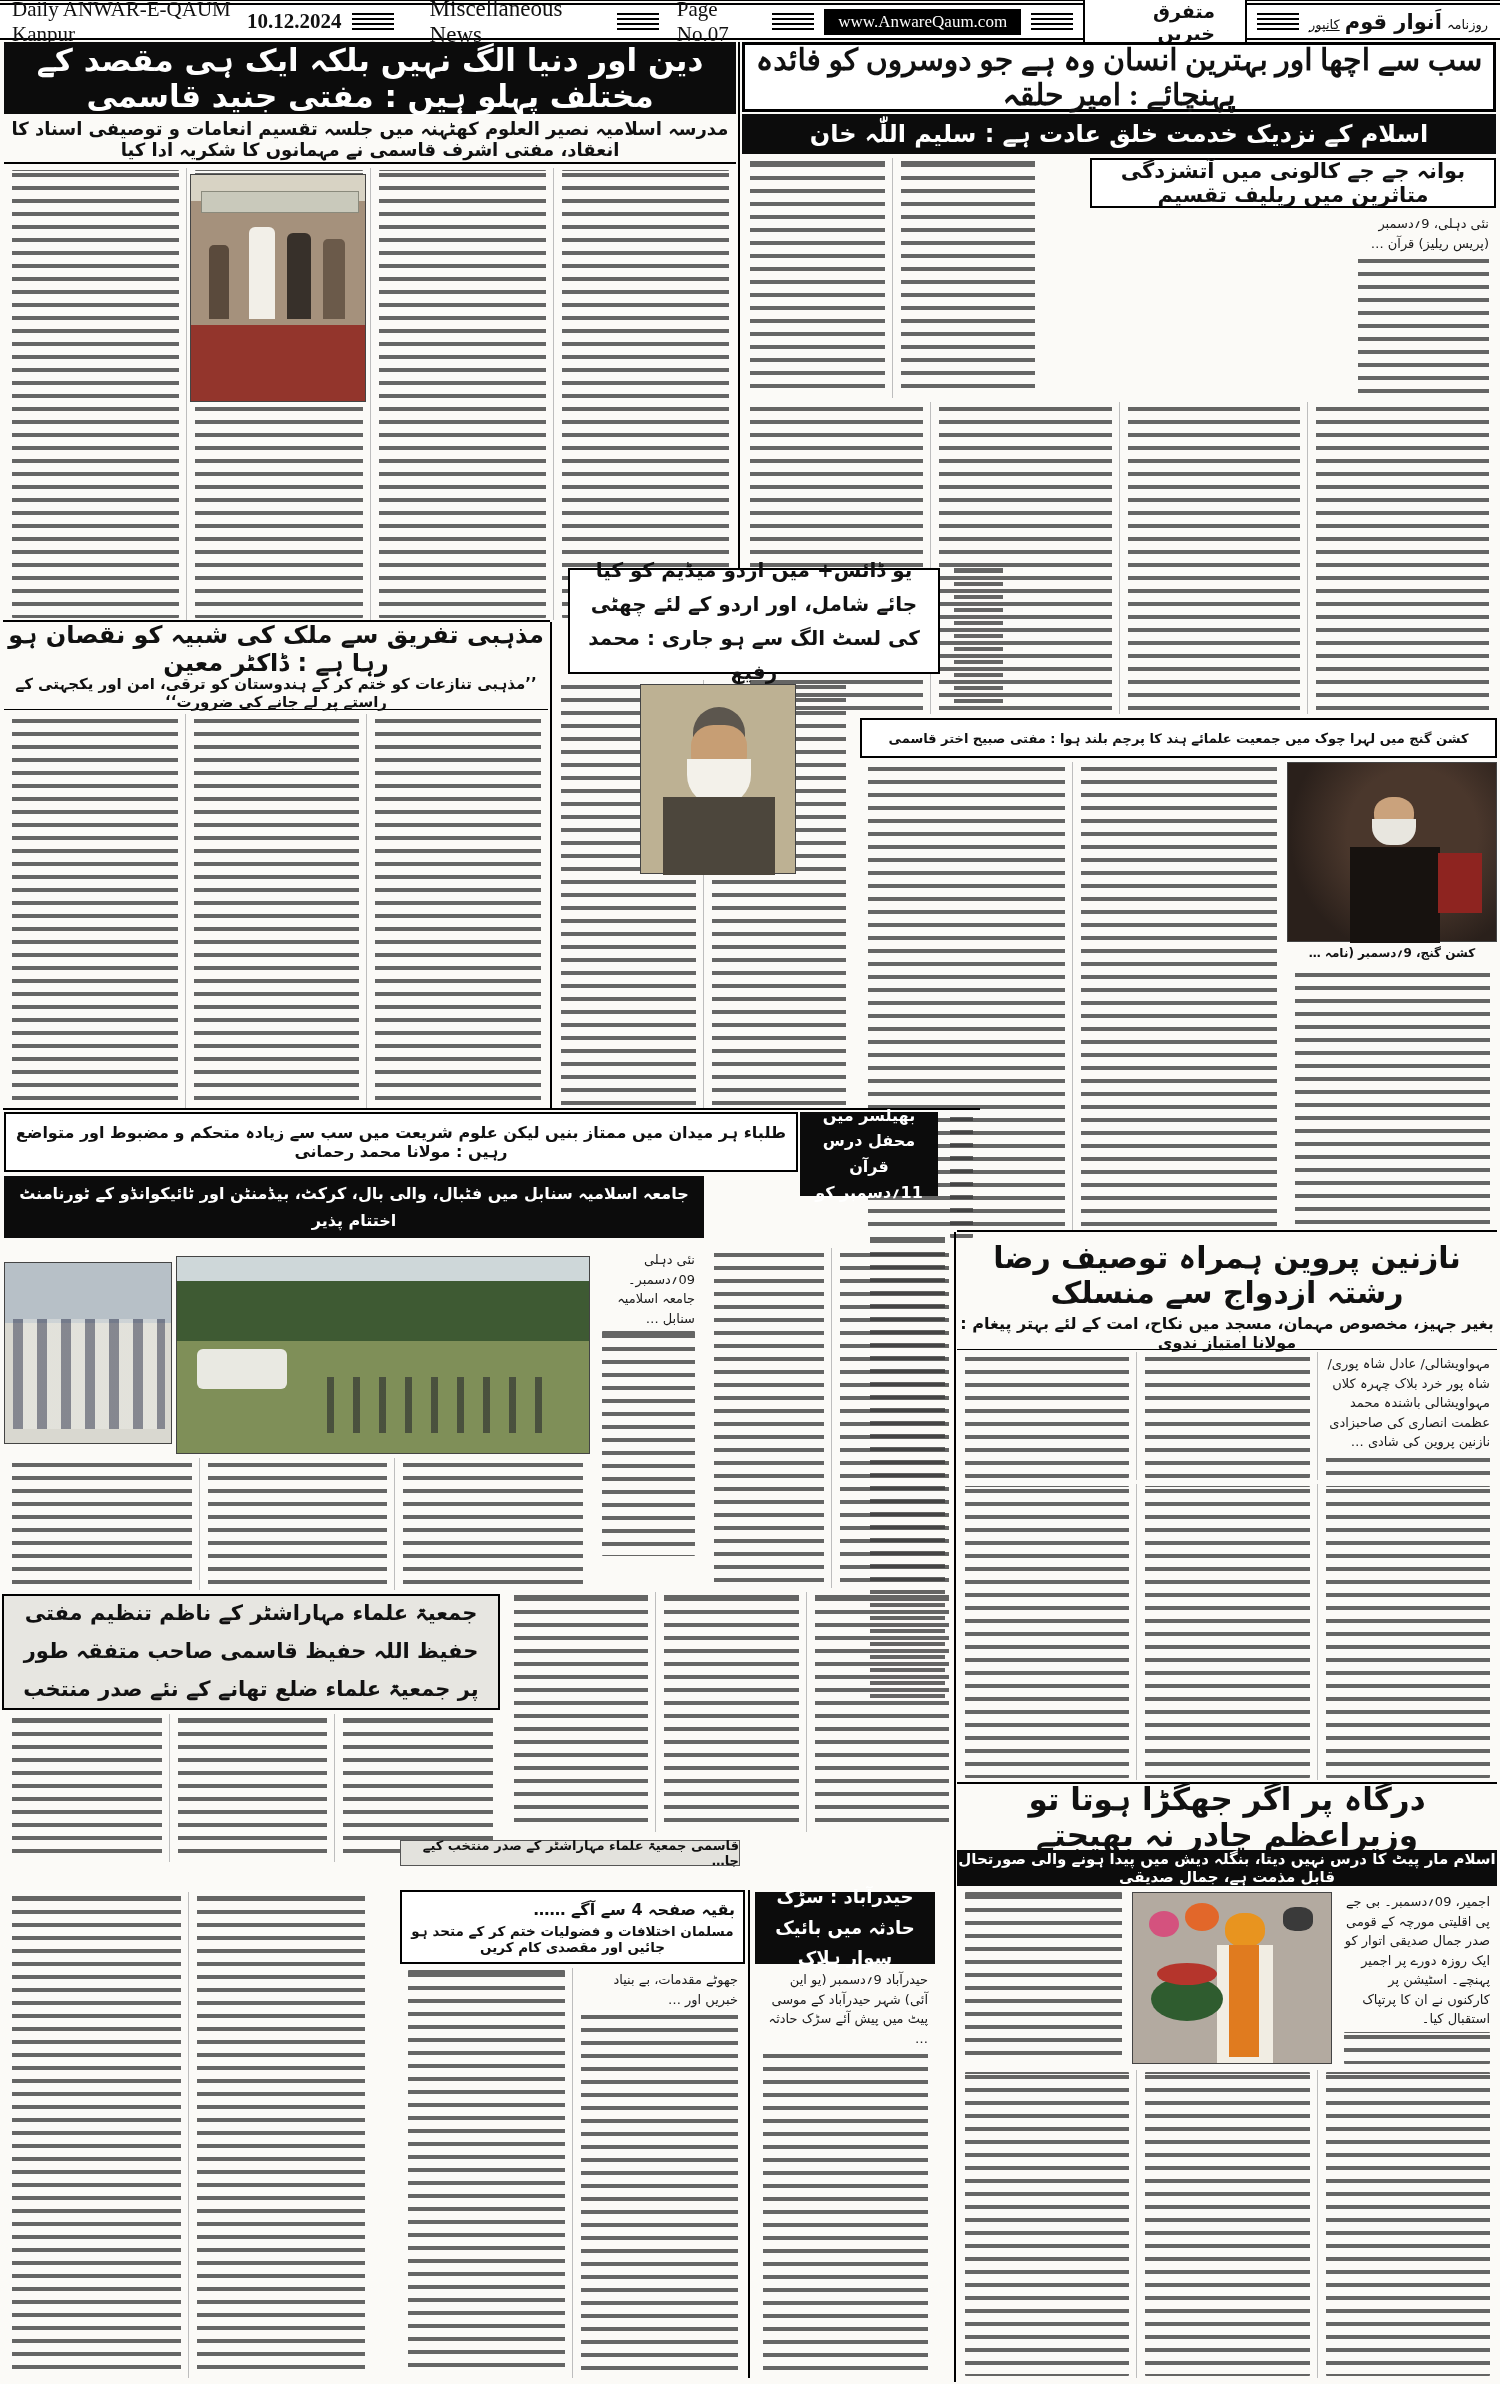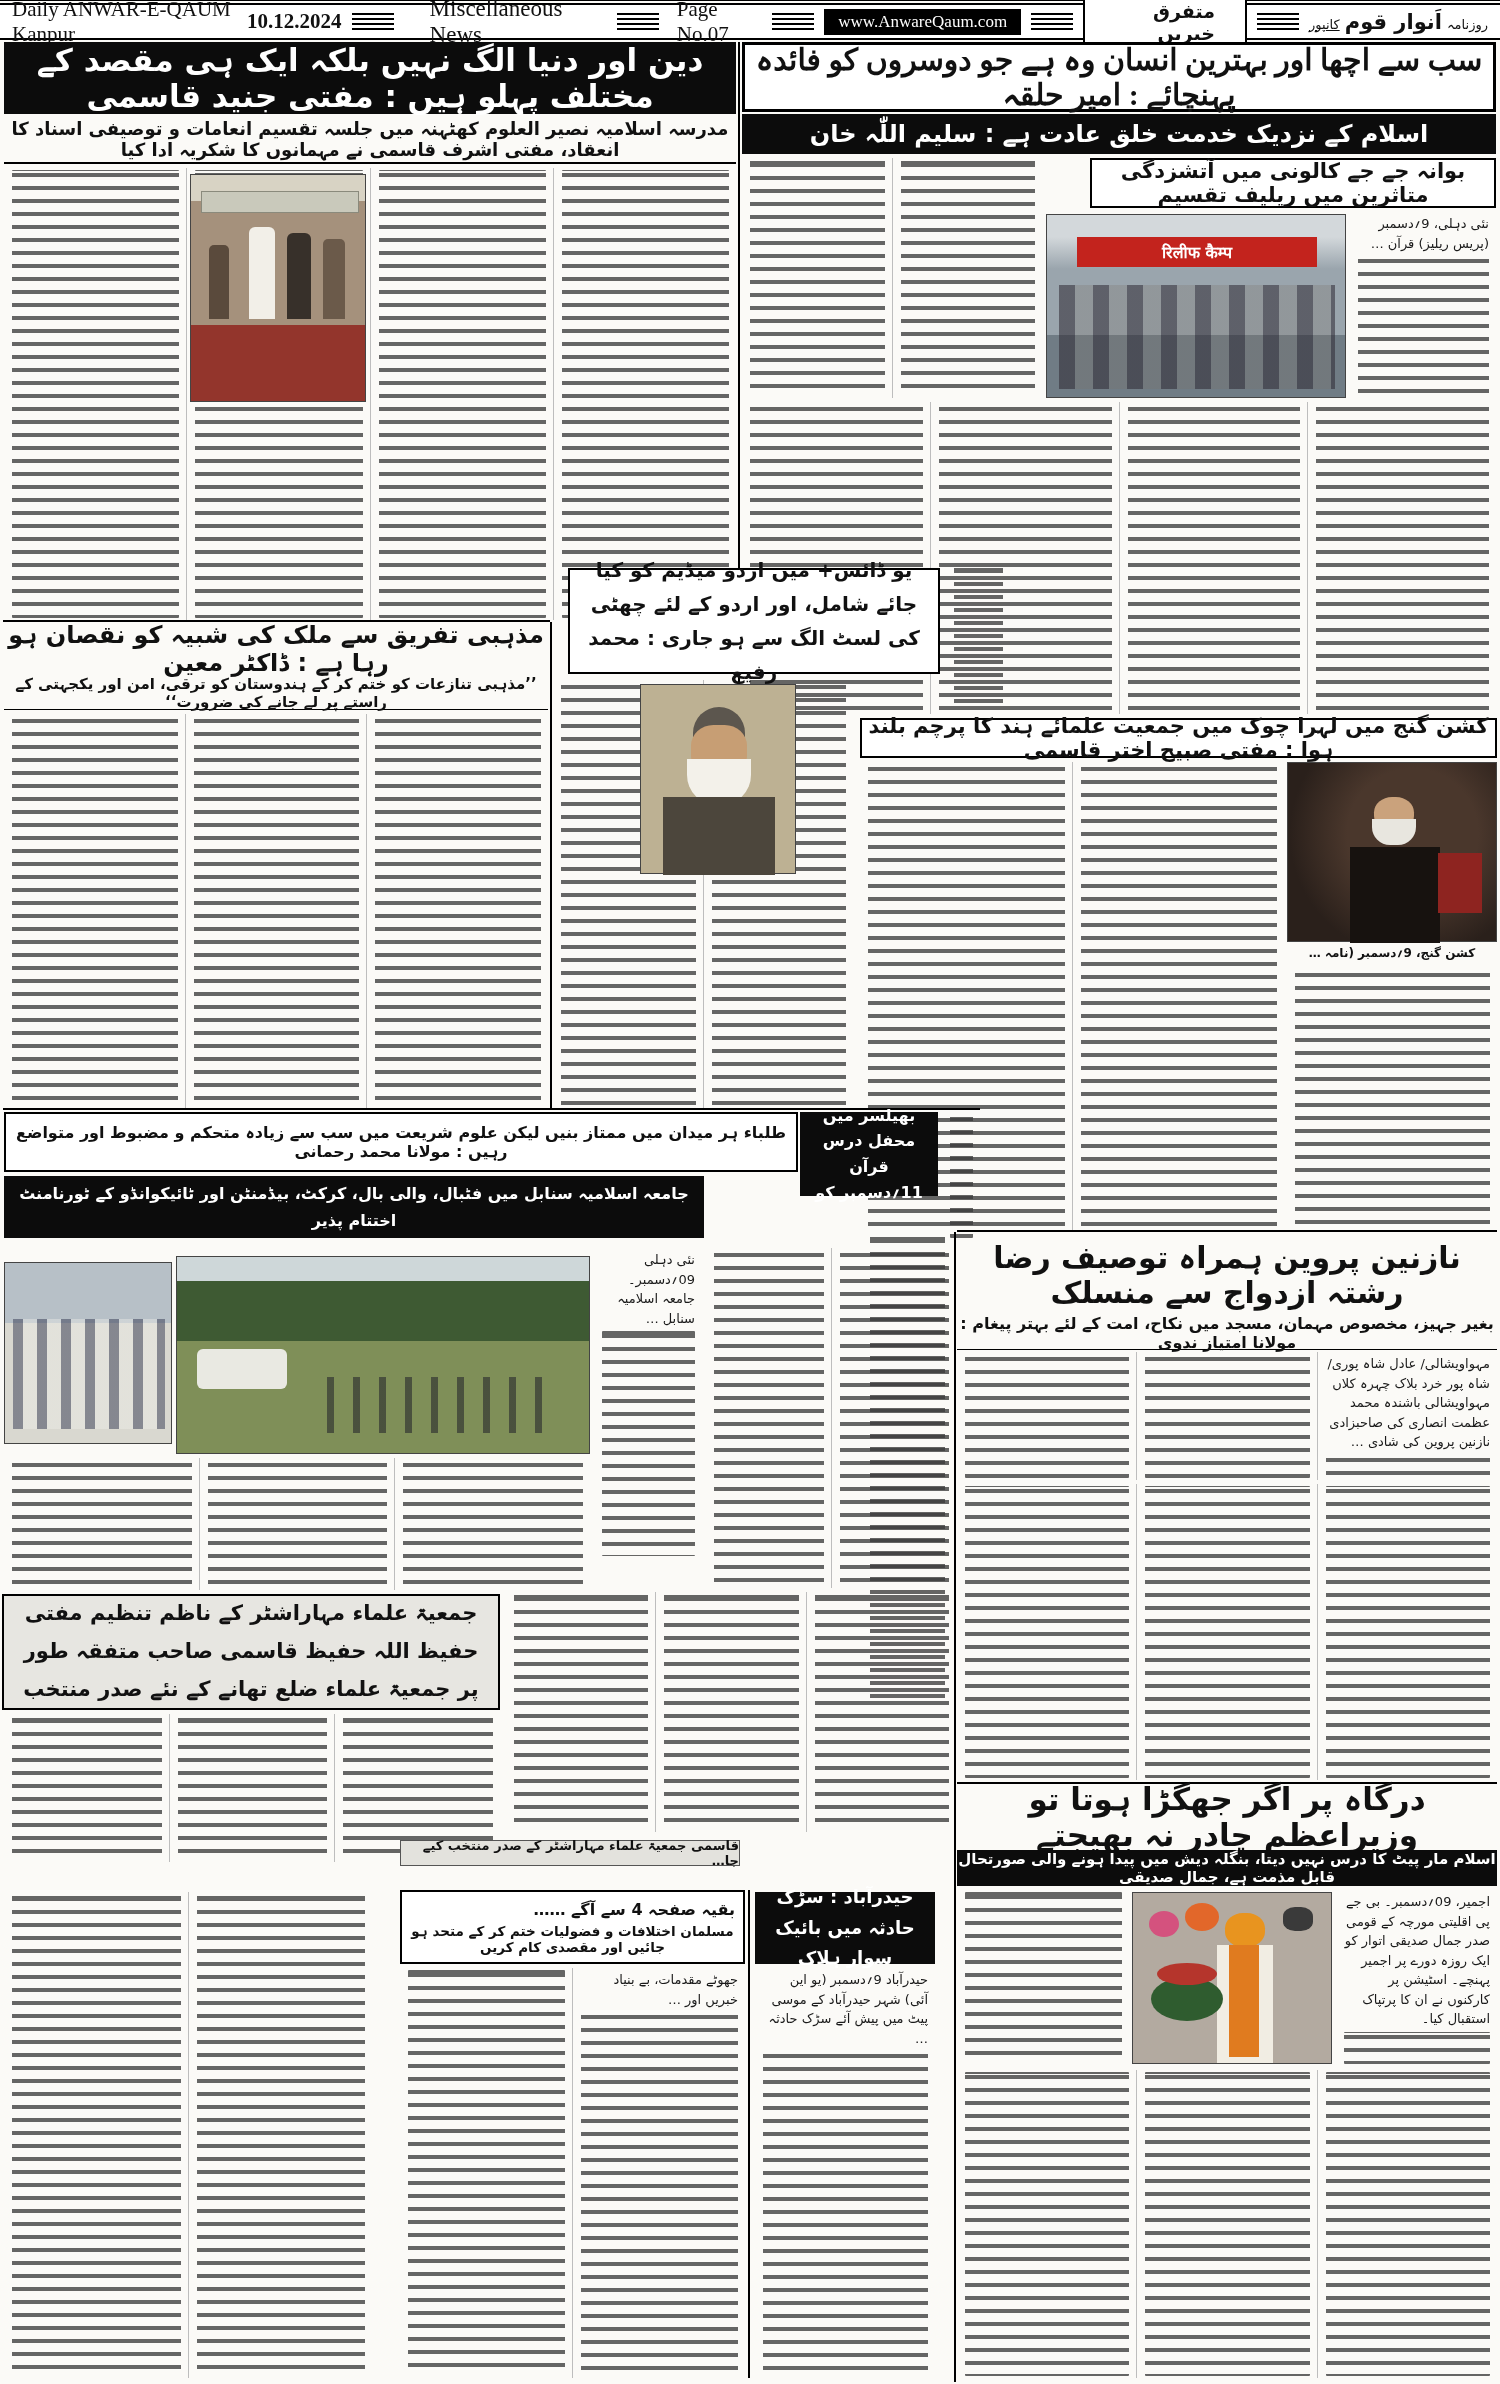--- a/index.html
+++ b/index.html
@@ -92,27 +92,20 @@
     <div class="cols">
         <div class="col">
           <div class="fillrest"></div>
         </div>
         <div class="col">
           <div class="fillrest"></div>
         </div>
       </div>
   </div>
 
-  <div class="abs photo" style="left:1046px;top:214px;width:300px;height:184px;
-       background:linear-gradient(#d3d8db 0 22px,#9aa5ad 54px 120px,#707c85 120px 100%);">
-    <div style="position:absolute;left:30px;top:22px;width:240px;height:30px;background:#c3231d;color:#fff;
-                display:flex;align-items:center;justify-content:center;font-weight:bold;font-size:16px;">रिलीफ कैम्प</div>
-    <div style="position:absolute;left:12px;top:70px;width:276px;height:104px;
-                background:repeating-linear-gradient(90deg,rgba(45,40,50,.55) 0 16px,rgba(120,110,100,.25) 16px 34px);"></div>
-  </div>
   <div class="abs" style="left:1350px;top:212px;width:146px;height:186px;">
     <div class="cols">
         <div class="col">
           <div class="lead">نئی دہلی، 9؍دسمبر (پریس ریلیز) قرآن …</div>
           <div class="fillrest"></div>
         </div>
       </div>
   </div>
   <div class="abs" style="left:742px;top:402px;width:754px;height:312px;">
     <div class="cols">
@@ -168,21 +161,21 @@
         </div>
         <div class="col">
           <div class="fillrest"></div>
         </div>
         <div class="col">
           <div class="fillrest"></div>
         </div>
       </div>
   </div>
 
-  <div class="abs boxed urdu" style="left:860px;top:718px;width:637px;height:40px;font-size:21px;">کشن گنج میں لہرا چوک میں جمعیت علمائے ہند کا پرچم بلند ہوا : مفتی صبیح اختر قاسمی</div>
+  <div class="abs boxed urdu" style="left:860px;top:718px;width:637px;height:40px;font-size:13px;">کشن گنج میں لہرا چوک میں جمعیت علمائے ہند کا پرچم بلند ہوا : مفتی صبیح اختر قاسمی</div>
   <div class="abs" style="left:860px;top:762px;width:424px;height:468px;">
     <div class="cols">
         <div class="col">
           <div class="fillrest"></div>
         </div>
         <div class="col">
           <div class="fillrest"></div>
         </div>
       </div>
   </div>

